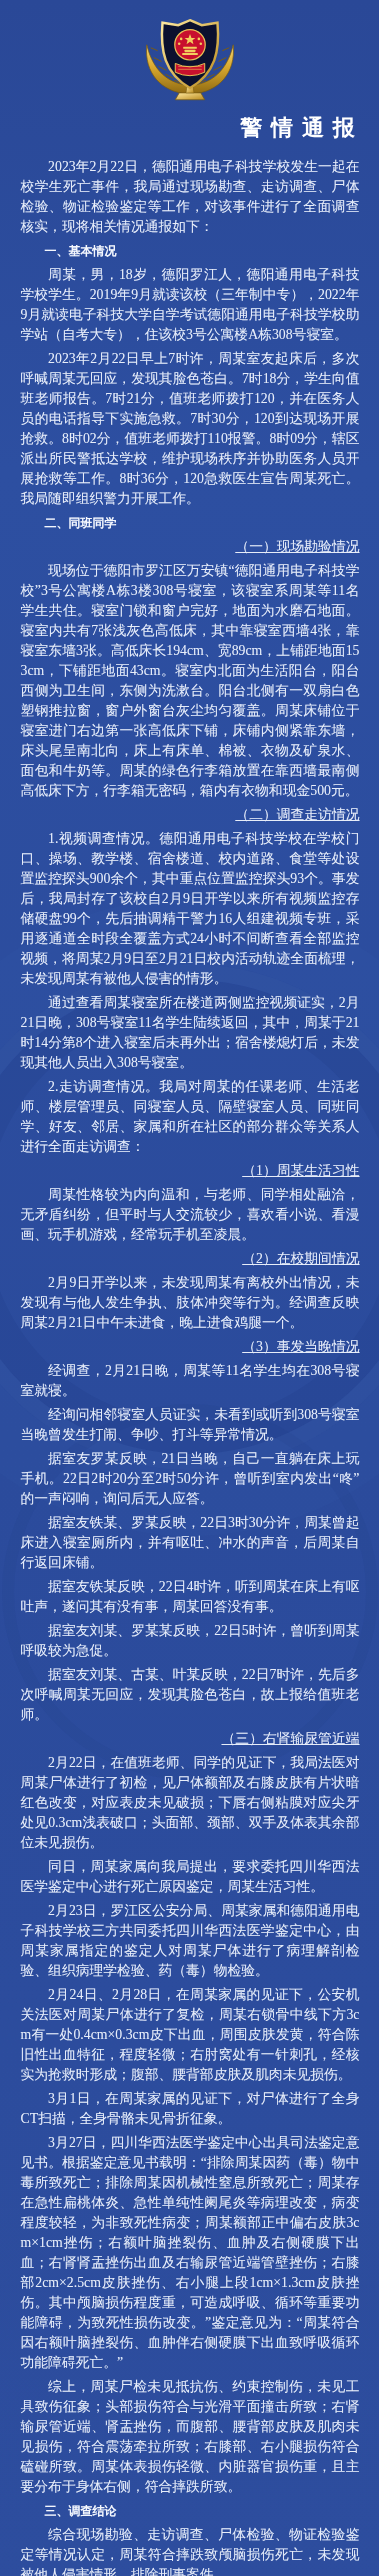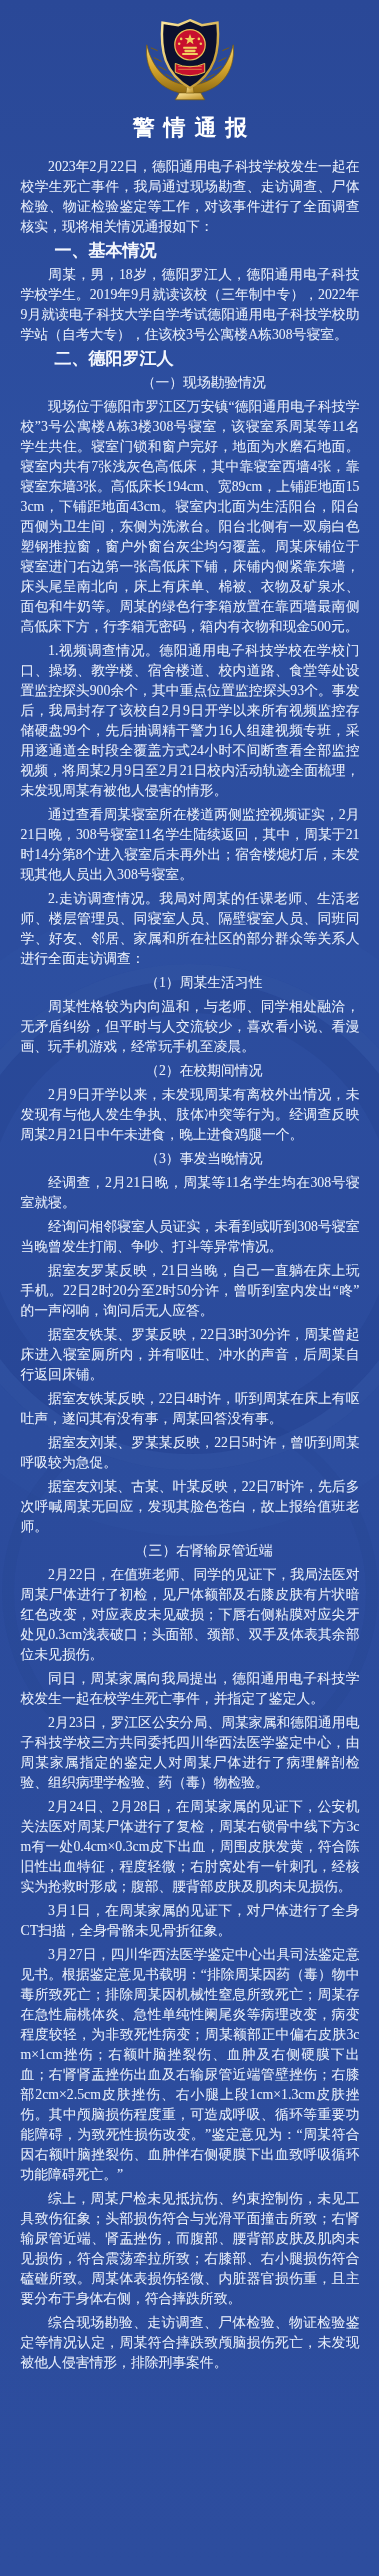--- a/index.html
+++ b/index.html
@@ -45,20 +45,21 @@
   .header { position: relative; text-align: center; z-index: 2; }
   .badge { display: inline-block; margin-top: 1.1px; }
   .doc-title {
     margin: 7.7px 0 0 0;
     color: #ffffff;
     font-size: 22px;
     font-weight: 700;
     letter-spacing: 8.8px;
     text-indent: 8.8px; 
     font-family: "Liberation Sans", "DejaVu Sans", sans-serif;
+    text-align: right;
   }
   .doc-body {
     position: relative;
     margin-top: 14.3px;
     color: #e7edf9;
     font-size: 13.8px;
     line-height: 20px;
     z-index: 2;
   }
   .blk {
@@ -66,24 +67,24 @@
     text-indent: 2em;
     text-align: justify;
     text-justify: inter-ideograph;
     word-break: break-all;
     text-shadow: 0 0 0.6px rgba(180,200,240,0.35);
   }
   .blk.h {
     font-weight: 700;
     color: #f4f7fd;
     font-family: "Liberation Sans", "DejaVu Sans", sans-serif;
-    font-size: 17px;
+    font-size: 12px;
     text-align: left;
   }
-  .blk.sub { text-align: center; }
+  .blk.sub { text-align: right; text-decoration: underline; }
 </style>
 </head>
 <body>
 
 <div class="page">
   <div class="watermark"></div>
   <div class="watermark2"></div>
 
   <div class="header">
     <span class="badge">
@@ -124,43 +125,46 @@
         <path d="M86 102 L134 102 M86 108 L134 108" stroke="#e8c255" stroke-width="1.2"></path>
       </svg>
     </span>
     <h1 class="doc-title">警情通报</h1>
   </div>
 
   <div class="doc-body">
       <p class="blk p">2023年2月22日，德阳通用电子科技学校发生一起在校学生死亡事件，我局通过现场勘查、走访调查、尸体检验、物证检验鉴定等工作，对该事件进行了全面调查核实，现将相关情况通报如下：</p>
       <p class="blk h">一、基本情况</p>
       <p class="blk p">周某，男，18岁，德阳罗江人，德阳通用电子科技学校学生。2019年9月就读该校（三年制中专），2022年9月就读电子科技大学自学考试德阳通用电子科技学校助学站（自考大专），住该校3号公寓楼A栋308号寝室。</p>
-      <p class="blk h">二、德阳罗江人</p>
+      <p class="blk p">2023年2月22日早上7时许，周某室友起床后，多次呼喊周某无回应，发现其脸色苍白。7时18分，学生向值班老师报告。7时21分，值班老师拨打120，并在医务人员的电话指导下实施急救。7时30分，120到达现场开展抢救。8时02分，值班老师拨打110报警。8时09分，辖区派出所民警抵达学校，维护现场秩序并协助医务人员开展抢救等工作。8时36分，120急救医生宣告周某死亡。我局随即组织警力开展工作。</p>
+      <p class="blk h">二、同班同学</p>
       <p class="blk sub">（一）现场勘验情况</p>
       <p class="blk p">现场位于德阳市罗江区万安镇“德阳通用电子科技学校”3号公寓楼A栋3楼308号寝室，该寝室系周某等11名学生共住。寝室门锁和窗户完好，地面为水磨石地面。寝室内共有7张浅灰色高低床，其中靠寝室西墙4张，靠寝室东墙3张。高低床长194cm、宽89cm，上铺距地面153cm，下铺距地面43cm。寝室内北面为生活阳台，阳台西侧为卫生间，东侧为洗漱台。阳台北侧有一双扇白色塑钢推拉窗，窗户外窗台灰尘均匀覆盖。周某床铺位于寝室进门右边第一张高低床下铺，床铺内侧紧靠东墙，床头尾呈南北向，床上有床单、棉被、衣物及矿泉水、面包和牛奶等。周某的绿色行李箱放置在靠西墙最南侧高低床下方，行李箱无密码，箱内有衣物和现金500元。</p>
+      <p class="blk sub">（二）调查走访情况</p>
       <p class="blk p">1.视频调查情况。德阳通用电子科技学校在学校门口、操场、教学楼、宿舍楼道、校内道路、食堂等处设置监控探头900余个，其中重点位置监控探头93个。事发后，我局封存了该校自2月9日开学以来所有视频监控存储硬盘99个，先后抽调精干警力16人组建视频专班，采用逐通道全时段全覆盖方式24小时不间断查看全部监控视频，将周某2月9日至2月21日校内活动轨迹全面梳理，未发现周某有被他人侵害的情形。</p>
       <p class="blk p">通过查看周某寝室所在楼道两侧监控视频证实，2月21日晚，308号寝室11名学生陆续返回，其中，周某于21时14分第8个进入寝室后未再外出；宿舍楼熄灯后，未发现其他人员出入308号寝室。</p>
       <p class="blk p">2.走访调查情况。我局对周某的任课老师、生活老师、楼层管理员、同寝室人员、隔壁寝室人员、同班同学、好友、邻居、家属和所在社区的部分群众等关系人进行全面走访调查：</p>
       <p class="blk sub">（1）周某生活习性</p>
       <p class="blk p">周某性格较为内向温和，与老师、同学相处融洽，无矛盾纠纷，但平时与人交流较少，喜欢看小说、看漫画、玩手机游戏，经常玩手机至凌晨。</p>
       <p class="blk sub">（2）在校期间情况</p>
       <p class="blk p">2月9日开学以来，未发现周某有离校外出情况，未发现有与他人发生争执、肢体冲突等行为。经调查反映周某2月21日中午未进食，晚上进食鸡腿一个。</p>
       <p class="blk sub">（3）事发当晚情况</p>
       <p class="blk p">经调查，2月21日晚，周某等11名学生均在308号寝室就寝。</p>
       <p class="blk p">经询问相邻寝室人员证实，未看到或听到308号寝室当晚曾发生打闹、争吵、打斗等异常情况。</p>
       <p class="blk p">据室友罗某反映，21日当晚，自己一直躺在床上玩手机。22日2时20分至2时50分许，曾听到室内发出“咚”的一声闷响，询问后无人应答。</p>
       <p class="blk p">据室友铁某、罗某反映，22日3时30分许，周某曾起床进入寝室厕所内，并有呕吐、冲水的声音，后周某自行返回床铺。</p>
       <p class="blk p">据室友铁某反映，22日4时许，听到周某在床上有呕吐声，遂问其有没有事，周某回答没有事。</p>
       <p class="blk p">据室友刘某、罗某某反映，22日5时许，曾听到周某呼吸较为急促。</p>
       <p class="blk p">据室友刘某、古某、叶某反映，22日7时许，先后多次呼喊周某无回应，发现其脸色苍白，故上报给值班老师。</p>
       <p class="blk sub">（三）右肾输尿管近端</p>
       <p class="blk p">2月22日，在值班老师、同学的见证下，我局法医对周某尸体进行了初检，见尸体额部及右膝皮肤有片状暗红色改变，对应表皮未见破损；下唇右侧粘膜对应尖牙处见0.3cm浅表破口；头面部、颈部、双手及体表其余部位未见损伤。</p>
-      <p class="blk p">同日，周某家属向我局提出，德阳通用电子科技学校发生一起在校学生死亡事件，并指定了鉴定人。</p>
+      <p class="blk p">同日，周某家属向我局提出，要求委托四川华西法医学鉴定中心进行死亡原因鉴定，周某生活习性。</p>
       <p class="blk p">2月23日，罗江区公安分局、周某家属和德阳通用电子科技学校三方共同委托四川华西法医学鉴定中心，由周某家属指定的鉴定人对周某尸体进行了病理解剖检验、组织病理学检验、药（毒）物检验。</p>
       <p class="blk p">2月24日、2月28日，在周某家属的见证下，公安机关法医对周某尸体进行了复检，周某右锁骨中线下方3cm有一处0.4cm×0.3cm皮下出血，周围皮肤发黄，符合陈旧性出血特征，程度轻微；右肘窝处有一针刺孔，经核实为抢救时形成；腹部、腰背部皮肤及肌肉未见损伤。</p>
       <p class="blk p">3月1日，在周某家属的见证下，对尸体进行了全身CT扫描，全身骨骼未见骨折征象。</p>
       <p class="blk p">3月27日，四川华西法医学鉴定中心出具司法鉴定意见书。根据鉴定意见书载明：“排除周某因药（毒）物中毒所致死亡；排除周某因机械性窒息所致死亡；周某存在急性扁桃体炎、急性单纯性阑尾炎等病理改变，病变程度较轻，为非致死性病变；周某额部正中偏右皮肤3cm×1cm挫伤；右额叶脑挫裂伤、血肿及右侧硬膜下出血；右肾肾盂挫伤出血及右输尿管近端管壁挫伤；右膝部2cm×2.5cm皮肤挫伤、右小腿上段1cm×1.3cm皮肤挫伤。其中颅脑损伤程度重，可造成呼吸、循环等重要功能障碍，为致死性损伤改变。”鉴定意见为：“周某符合因右额叶脑挫裂伤、血肿伴右侧硬膜下出血致呼吸循环功能障碍死亡。”</p>
       <p class="blk p">综上，周某尸检未见抵抗伤、约束控制伤，未见工具致伤征象；头部损伤符合与光滑平面撞击所致；右肾输尿管近端、肾盂挫伤，而腹部、腰背部皮肤及肌肉未见损伤，符合震荡牵拉所致；右膝部、右小腿损伤符合磕碰所致。周某体表损伤轻微、内脏器官损伤重，且主要分布于身体右侧，符合摔跌所致。</p>
+      <p class="blk h">三、调查结论</p>
       <p class="blk p">综合现场勘验、走访调查、尸体检验、物证检验鉴定等情况认定，周某符合摔跌致颅脑损伤死亡，未发现被他人侵害情形，排除刑事案件。</p>
     </div>
 
 </div>
 
 
 </body></html>

